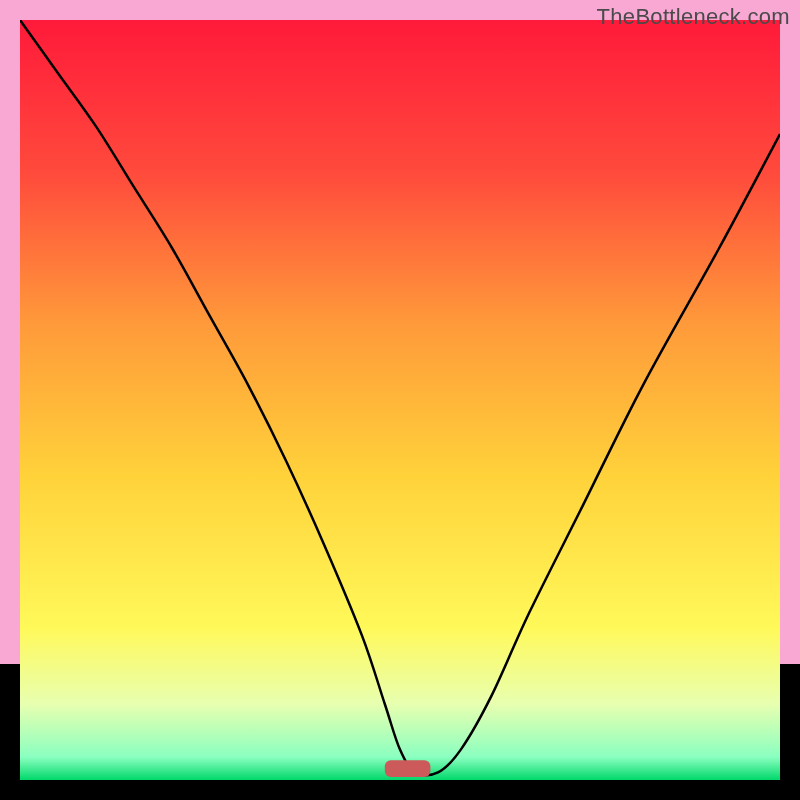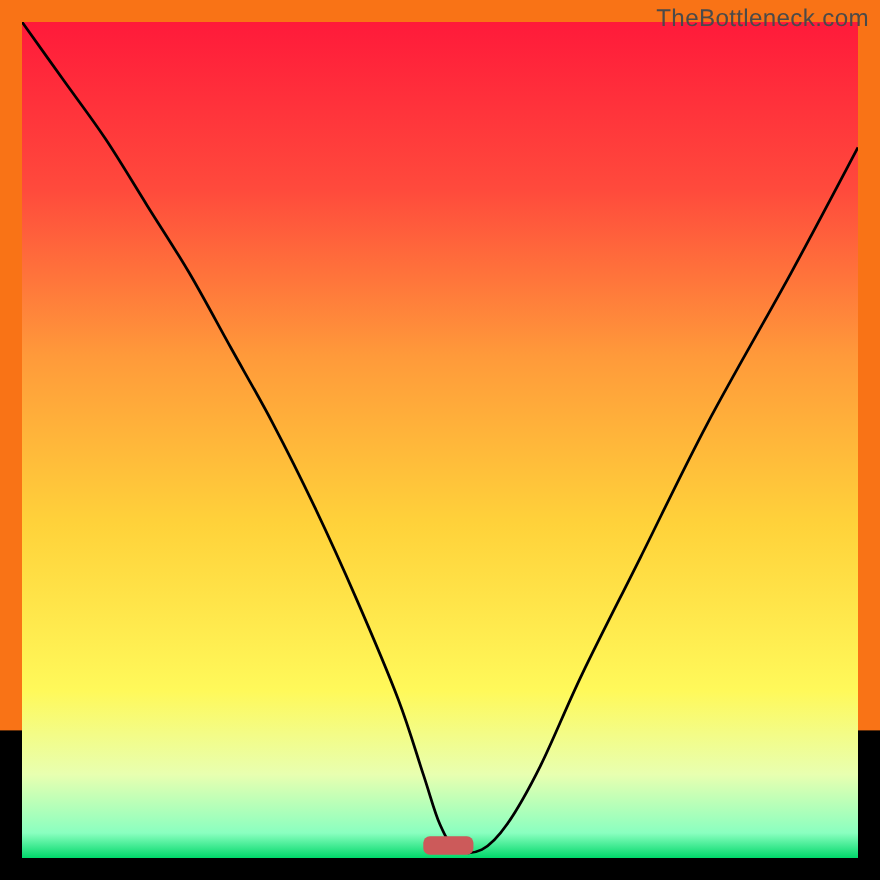--- a/index.html
+++ b/index.html
@@ -8,21 +8,21 @@
     width: 800px;
     height: 800px;
     background: #000;
     overflow: hidden;
     font-family: Arial, Helvetica, sans-serif;
   }
   .container {
     position: relative;
     width: 800px;
     height: 664px;
-    background: #f97316;
+    background: #f9a8d4;
   }
   .watermark {
     position: absolute;
     top: 4px;
     right: 10px;
     color: #4a4a4a;
     font-size: 22px;
     font-weight: 400;
     letter-spacing: 0.3px;
     z-index: 10;

